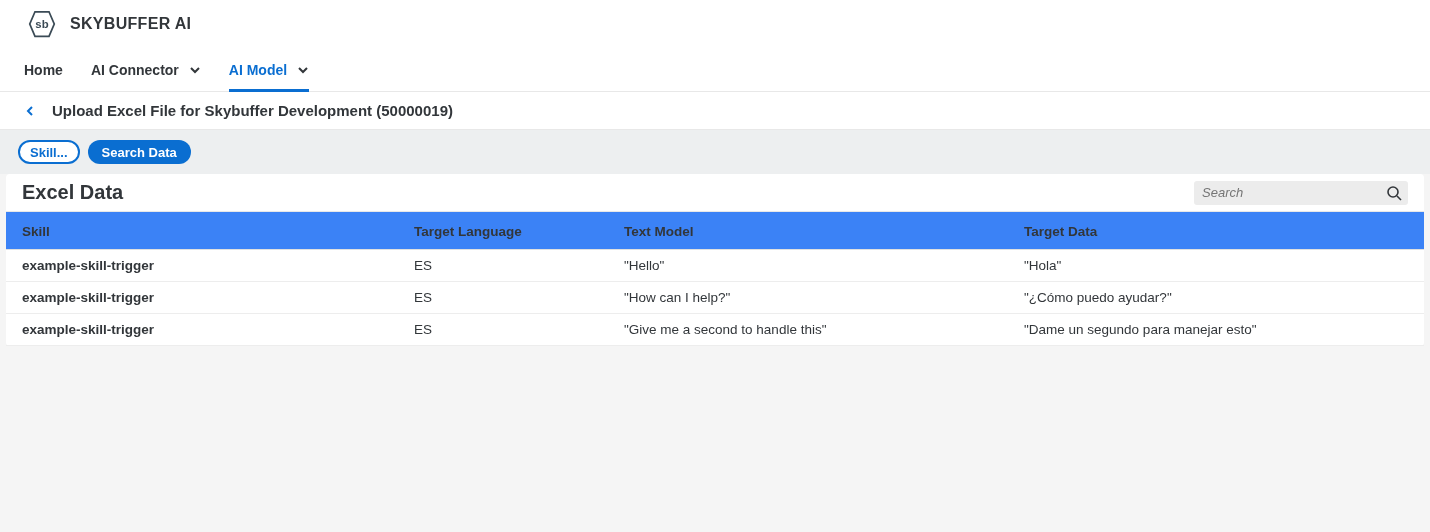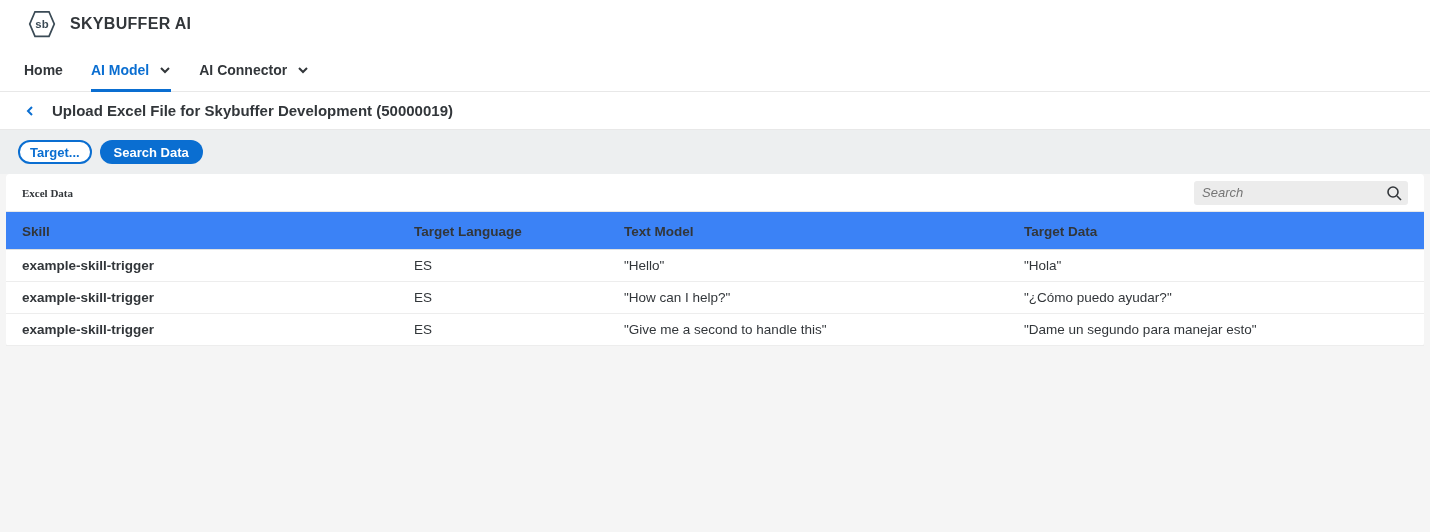--- a/index.html
+++ b/index.html
@@ -106,21 +106,21 @@
   .content {
     margin: 0 6px;
     background:#fff;
     border-radius:4px;
   }
   .panel-header {
     height:38px; display:flex; align-items:center; justify-content: space-between;
     padding: 0 16px;
     border-bottom:1px solid #e8e8e8;
   }
-  .panel-title { font-weight:700; font-size:11px;font-family:Liberation Serif, serif; }
+  .panel-title { font-weight:700; font-size:20px; }
   .search-box {
     display:flex; align-items:center;
     width: 214px; height:24px;
     background:#ececec; border-radius:3px;
     padding:0 8px;
     gap:6px;
   }
   .search-input {
     flex:1; border:none; background:transparent;
     font-size:13px; font-style:italic; color:#c2410c;
@@ -158,49 +158,49 @@
       <text x="16" y="21" text-anchor="middle" font-family="Arial" font-size="13" font-weight="700" fill="#3a4a55">sb</text>
     </svg>
   </span>
   <span class="brand-title">SKYBUFFER AI</span>
 </div>
 
 <div class="nav-bar">
   <div class="nav-item">
     <span>Home</span>
   </div>
+  <div class="nav-item">
+    <span>AI Connector</span>
+    <span class="chevron-down-icon">
+      <svg viewBox="0 0 12 12" width="12" height="12">
+          <path d="M2 4l4 4 4-4" fill="none" stroke="#32363a" stroke-width="2"></path>
+        </svg>
+    </span>
+  </div>
   <div class="nav-item active">
     <span>AI Model</span>
     <span class="chevron-down-icon">
       <svg viewBox="0 0 12 12" width="12" height="12">
           <path d="M2 4l4 4 4-4" fill="none" stroke="#32363a" stroke-width="2"></path>
         </svg>
     </span>
   </div>
-  <div class="nav-item">
-    <span>AI Connector</span>
-    <span class="chevron-down-icon">
-      <svg viewBox="0 0 12 12" width="12" height="12">
-          <path d="M2 4l4 4 4-4" fill="none" stroke="#32363a" stroke-width="2"></path>
-        </svg>
-    </span>
-  </div>
 </div>
 
 <div class="title-bar">
   <span class="back-btn">
     <svg viewBox="0 0 12 12" width="12" height="12">
         <path d="M8 2L4 6l4 4" fill="none" stroke="#0a6ed1" stroke-width="2"></path>
       </svg>
   </span>
   <span class="page-title">Upload Excel File for Skybuffer Development (50000019)</span>
 </div>
 
 <div class="toolbar">
-  <button class="btn-outline">Target...</button>
+  <button class="btn-outline">Skill...</button>
   <button class="btn-solid">Search Data</button>
 </div>
 
 <div class="content">
   <div class="panel-header">
     <span class="panel-title">Excel Data</span>
     <div class="search-box">
       <input class="search-input" placeholder="Search" style="">
       <span class="search-icon">
         <svg viewBox="0 0 16 16" width="16" height="16">

